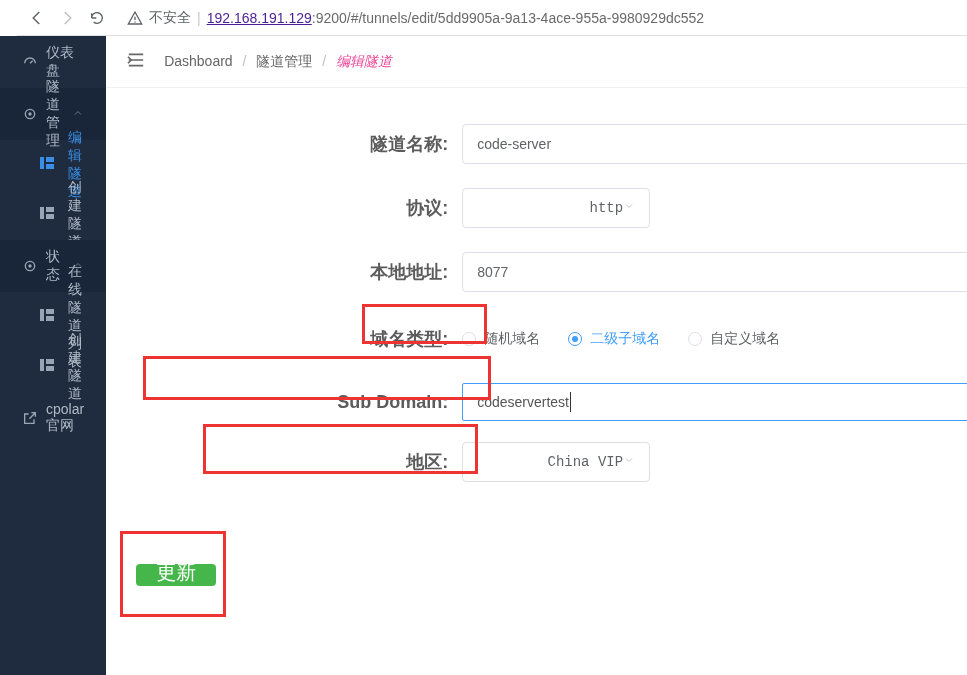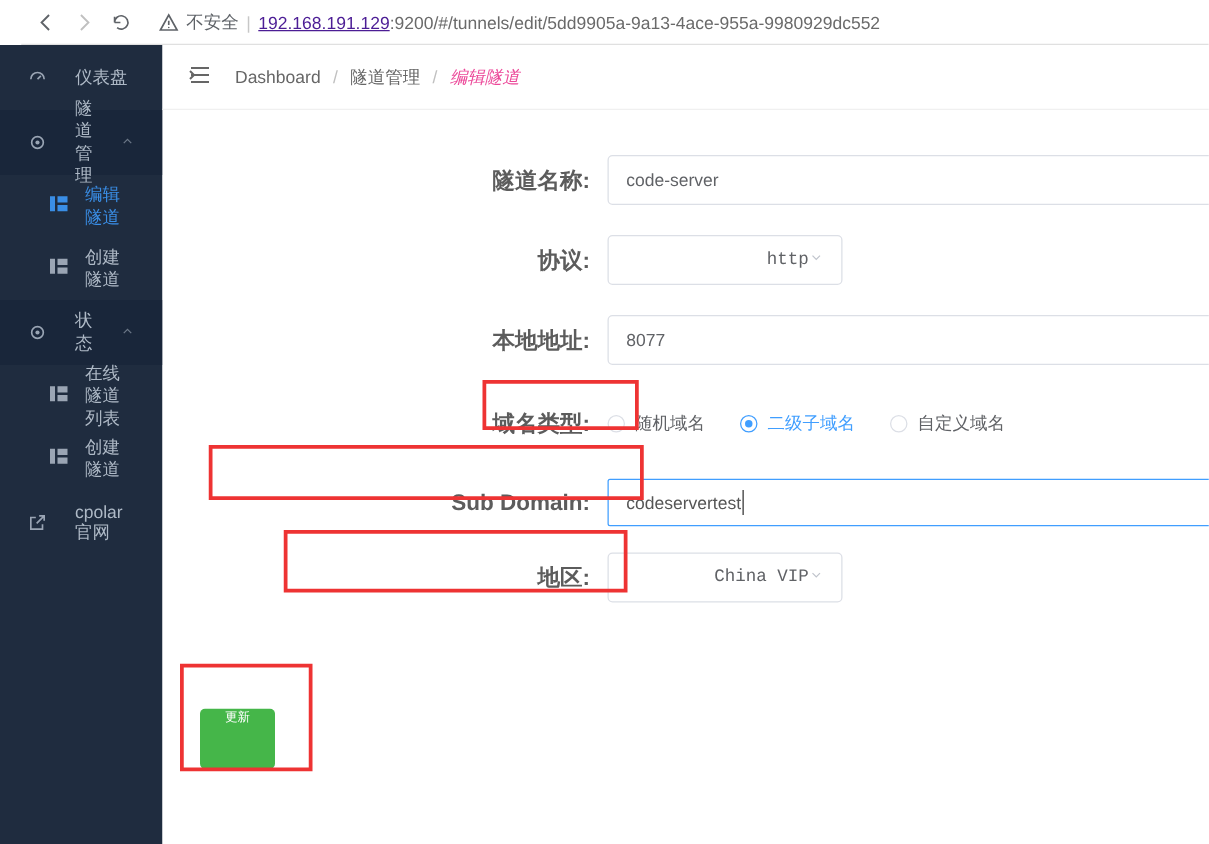--- a/index.html
+++ b/index.html
@@ -13,21 +13,21 @@
     .warn-tri { color:#5f6368; display:flex; align-items:center; }
     .insecure { color:#5f6368; }
     .divider { color:#c7c7c7; }
     .url-host { color:#4c1d95;text-decoration:underline; }
     .url-path { color:#6a6a6a; }
 
     .workspace { display:flex; height:640px; }
 
     
     .sidebar { width:215px; background:#1f2c3f; color:#aeb9c6; display:flex; flex-direction:column; font-size:14px; }
-    .side-item { display:flex; align-items:center; height:52px; padding:0 22px; gap:22px; cursor:pointer; }
+    .side-item { display:flex; align-items:center; height:52px; padding:0 22px; gap:8px; cursor:pointer; }
     .side-item .chev { margin-left:auto; color:#6b7787; }
     .side-sub { display:flex; align-items:center; height:50px; padding:0 22px 0 40px; gap:14px; cursor:pointer; }
     .side-sub.active { color:#3a8ee6; }
     .side-item.group { background:#19263a; }
     .ic { width:16px; height:16px; display:inline-flex; color:#9aa5b4; }
     .side-sub.active .ic { color:#3a8ee6; }
     .sq-icon { width:14px; height:12px; display:inline-block; position:relative; }
     .sq-icon::before { content:""; position:absolute; left:0; top:0; width:4px; height:12px; background:currentColor; }
     .sq-icon::after  { content:""; position:absolute; left:6px; top:0; width:8px; height:5px; background:currentColor; box-shadow:0 7px 0 0 currentColor; }
 
@@ -48,21 +48,21 @@
     .radios { display:flex; gap:28px; align-items:center; }
     .radio { display:flex; align-items:center; gap:8px; cursor:pointer; color:#606266; }
     .radio .dot { width:14px; height:14px; border:1px solid #dcdfe6; border-radius:50%; position:relative; }
     .radio.checked { color:#409eff;justify-content:flex-end; }
     .radio.checked .dot { border-color:#409eff; }
     .radio.checked .dot::after { content:""; position:absolute; left:3px; top:3px; width:6px; height:6px; border-radius:50%; background:#409eff; }
 
     .sub-input { height:38px; width:600px; border:1px solid #409eff; border-radius:2px; padding:0 14px; color:#555; display:flex; align-items:center; background:#fff; }
     .sub-input .caret { width:1px; height:20px; background:#333; margin-left:1px; }
 
-    .btn { display:inline-flex; align-items:flex-start; justify-content:center; height:48px; padding:0 20px; border-radius:4px; font-size:10px; cursor:pointer; }
+    .btn { display:inline-flex; align-items:flex-end; justify-content:center; height:22px; padding:0 20px; border-radius:4px; font-size:20px; cursor:pointer; }
     .btn-green { background:#45b649; color:#fff; }
 
     
     .anno { position:absolute; border:3px solid #e33; pointer-events:none; }
   </style>
 </head>
 <body>
 
 <div class="browser-chrome">
   <div class="nav-btn">

